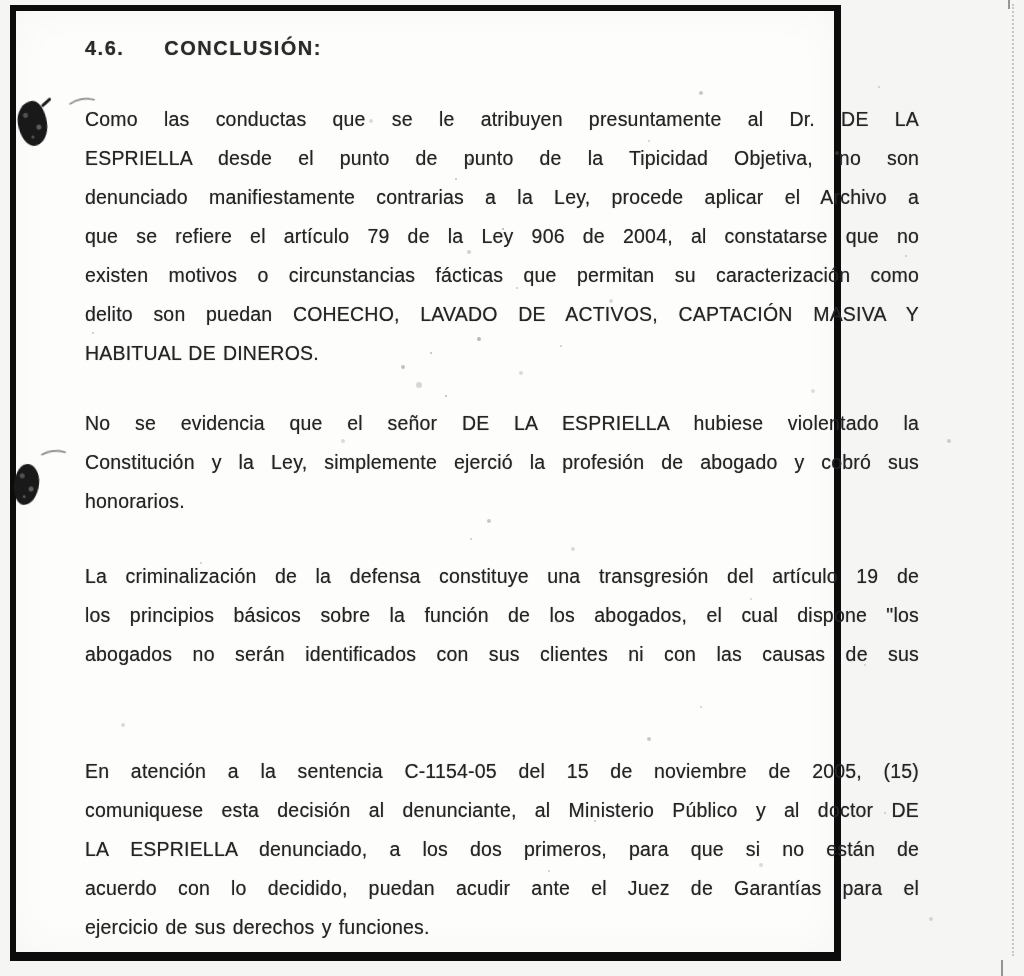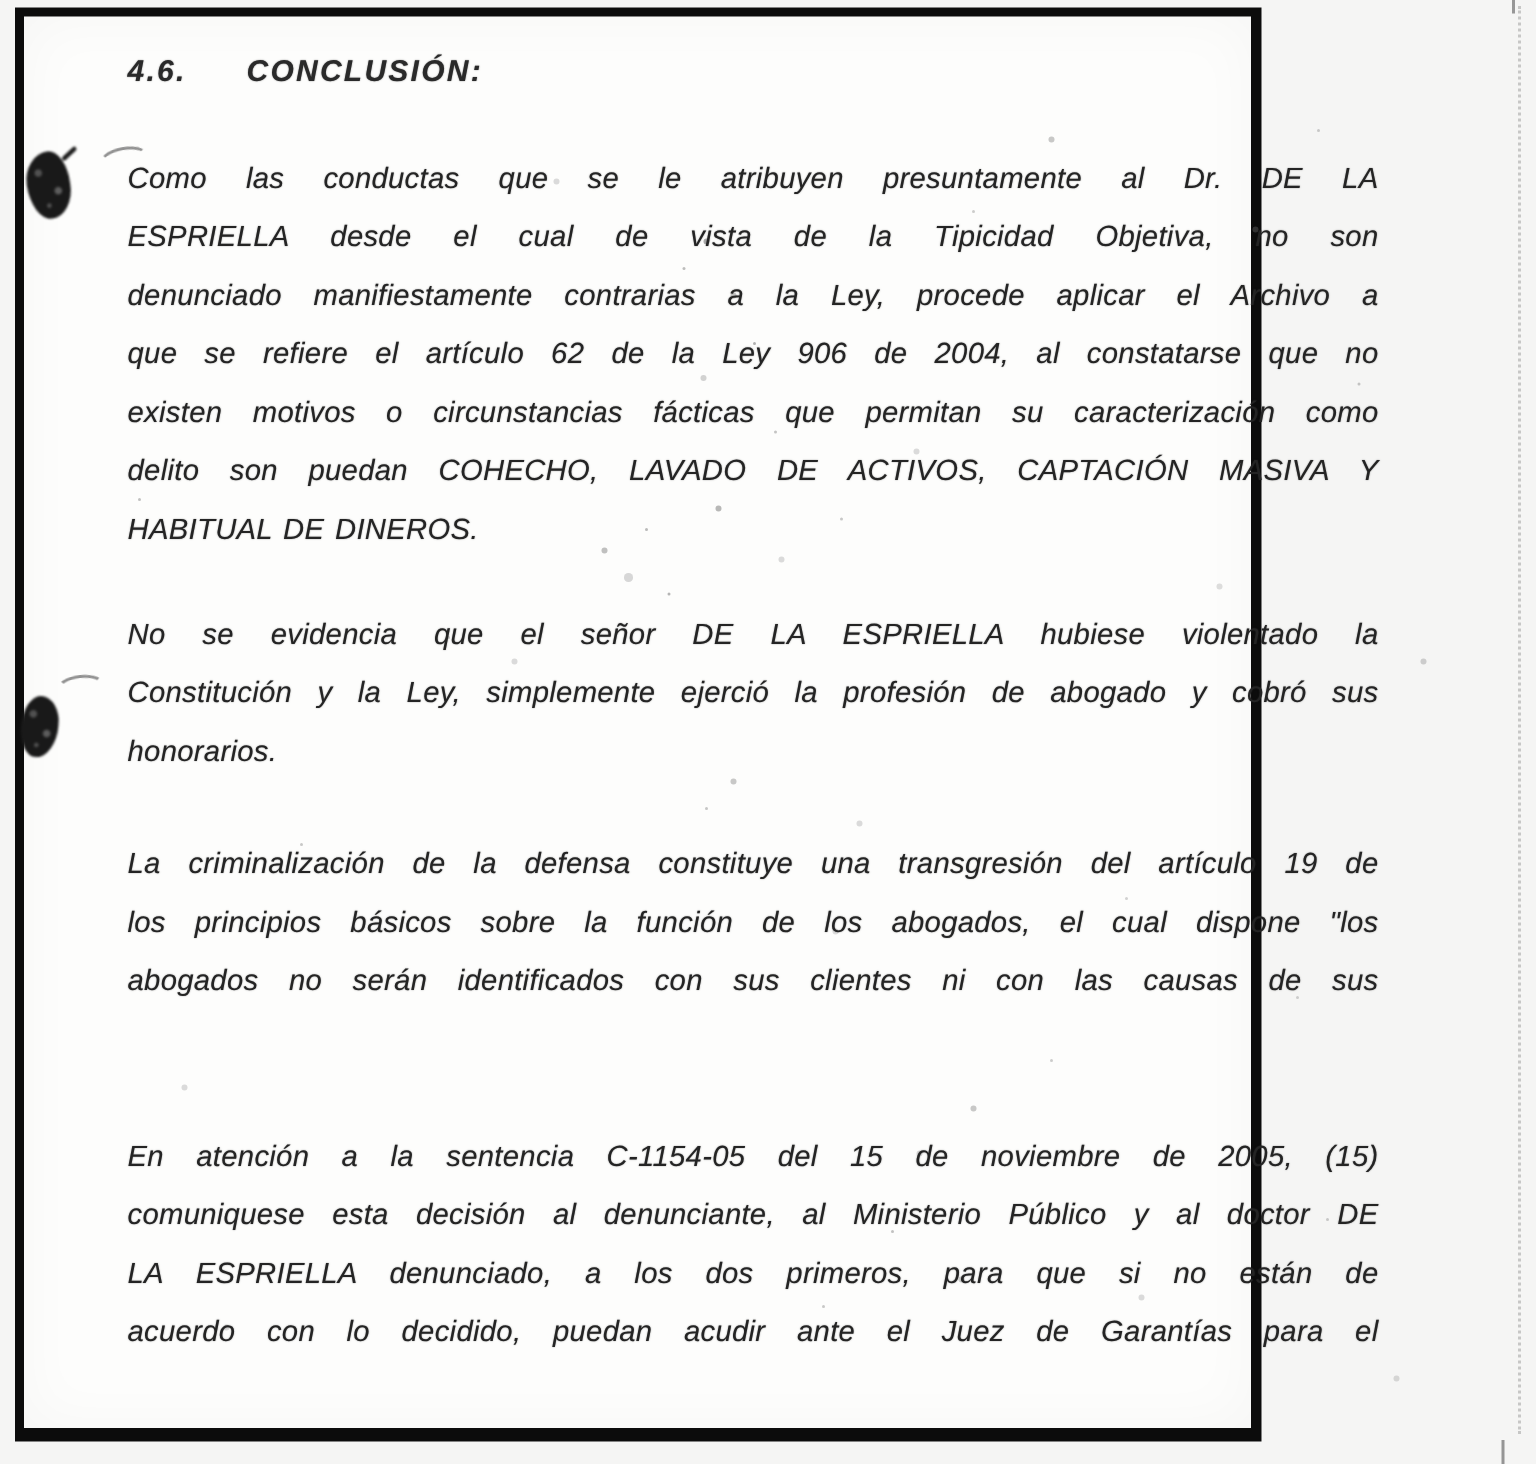--- a/index.html
+++ b/index.html
@@ -8,21 +8,21 @@
     width: 1024px;
     height: 976px;
     background: #f5f5f4;
     font-family: "Liberation Sans", sans-serif;
     overflow: hidden;
     position: relative;
   }
   .stage {
     position: absolute;
     left: 0; top: 0;
-    width: 859px; height: 976px; font-style: italic;
+    width: 859px; height: 976px;
   }
   
   .frame {
     position: absolute;
     left: 10px; top: 5px;
     right: 18px; bottom: 15px;
     border: 6px solid #0c0c0c;
     border-bottom-width: 9px;
     border-right-width: 7px;
     background: #fdfdfc;
@@ -212,23 +212,23 @@
   <div class="speckles"></div>
 
   <div class="content">
 
     <div class="title-row">
       <span class="sec-num">4.6.</span><span class="sec-title">CONCLUSIÓN:</span>
     </div>
 
     <div class="para p1">
       <div class="line">Como las conductas que se le atribuyen presuntamente al Dr. DE LA</div>
-      <div class="line">ESPRIELLA desde el cual de vista de la Tipicidad Objetiva, no son</div>
+      <div class="line">ESPRIELLA desde el punto de punto de la Tipicidad Objetiva, no son</div>
       <div class="line">denunciado manifiestamente contrarias a la Ley, procede aplicar el Archivo a</div>
-      <div class="line">que se refiere el artículo 62 de la Ley 906 de 2004, al constatarse que no</div>
+      <div class="line">que se refiere el artículo 79 de la Ley 906 de 2004, al constatarse que no</div>
       <div class="line">existen motivos o circunstancias fácticas que permitan su caracterización como</div>
       <div class="line">delito son puedan COHECHO, LAVADO DE ACTIVOS, CAPTACIÓN MASIVA Y</div>
       <div class="line last">HABITUAL DE DINEROS.</div>
     </div>
 
     <div class="para p2">
       <div class="line">No se evidencia que el señor DE LA ESPRIELLA hubiese violentado la</div>
       <div class="line">Constitución y la Ley, simplemente ejerció la profesión de abogado y cobró sus</div>
       <div class="line last">honorarios.</div>
     </div>
@@ -237,16 +237,17 @@
       <div class="line">La criminalización de la defensa constituye una transgresión del artículo 19 de</div>
       <div class="line">los principios básicos sobre la función de los abogados, el cual dispone "los</div>
       <div class="line">abogados no serán identificados con sus clientes ni con las causas de sus</div>
     </div>
 
     <div class="para p4">
       <div class="line">En atención a la sentencia C-1154-05 del 15 de noviembre de 2005, (15)</div>
       <div class="line">comuniquese esta decisión al denunciante, al Ministerio Público y al doctor DE</div>
       <div class="line">LA ESPRIELLA denunciado, a los dos primeros, para que si no están de</div>
       <div class="line">acuerdo con lo decidido, puedan acudir ante el Juez de Garantías para el</div>
+      <div class="line last">ejercicio de sus derechos y funciones.</div>
     </div>
 
   </div>
 </div>
 
 </body></html>

